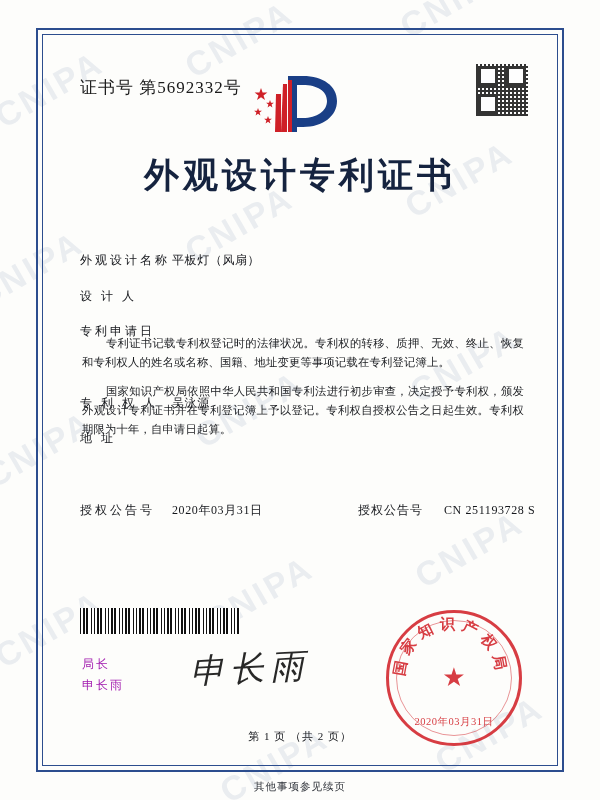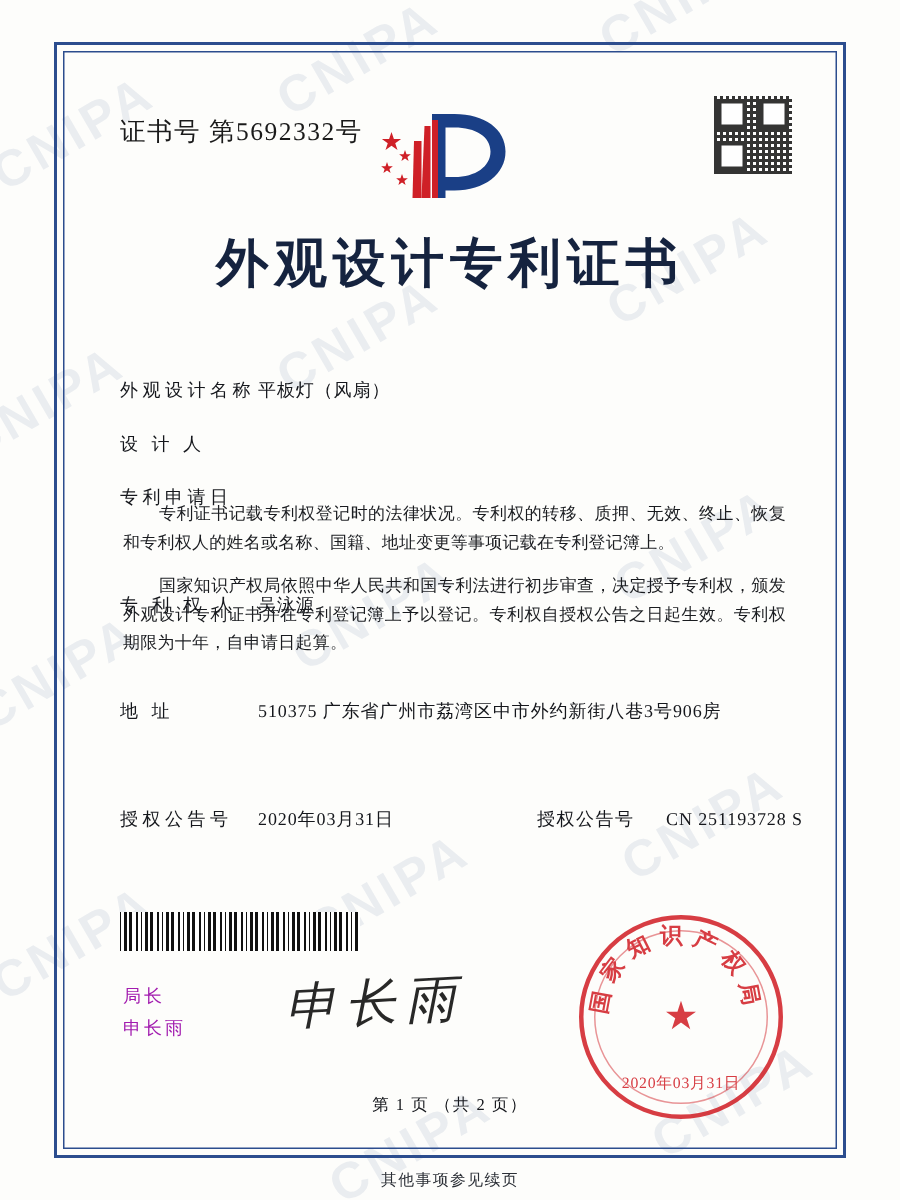--- a/index.html
+++ b/index.html
@@ -323,21 +323,20 @@
       </div>
       <div class="frow">
         <div class="flabel">专利申请日</div>
       </div>
       <div class="frow">
         <div class="flabel">专 利 权 人</div>
         <div class="fvalue">吴泳源</div>
       </div>
       <div class="frow">
         <div class="flabel">地 址</div>
-        <div class="fvalue">510375 广东省广州市荔湾区中市外约新街八巷3号906房</div>
       </div>
       <div class="frow split">
         <div class="flabel">授权公告号</div>
         <div class="fvalue">2020年03月31日</div>
         <div class="flabel2">授权公告号</div>
         <div class="fvalue2">CN 251193728 S</div>
       </div>
     </div>
 
     <div class="paras">

